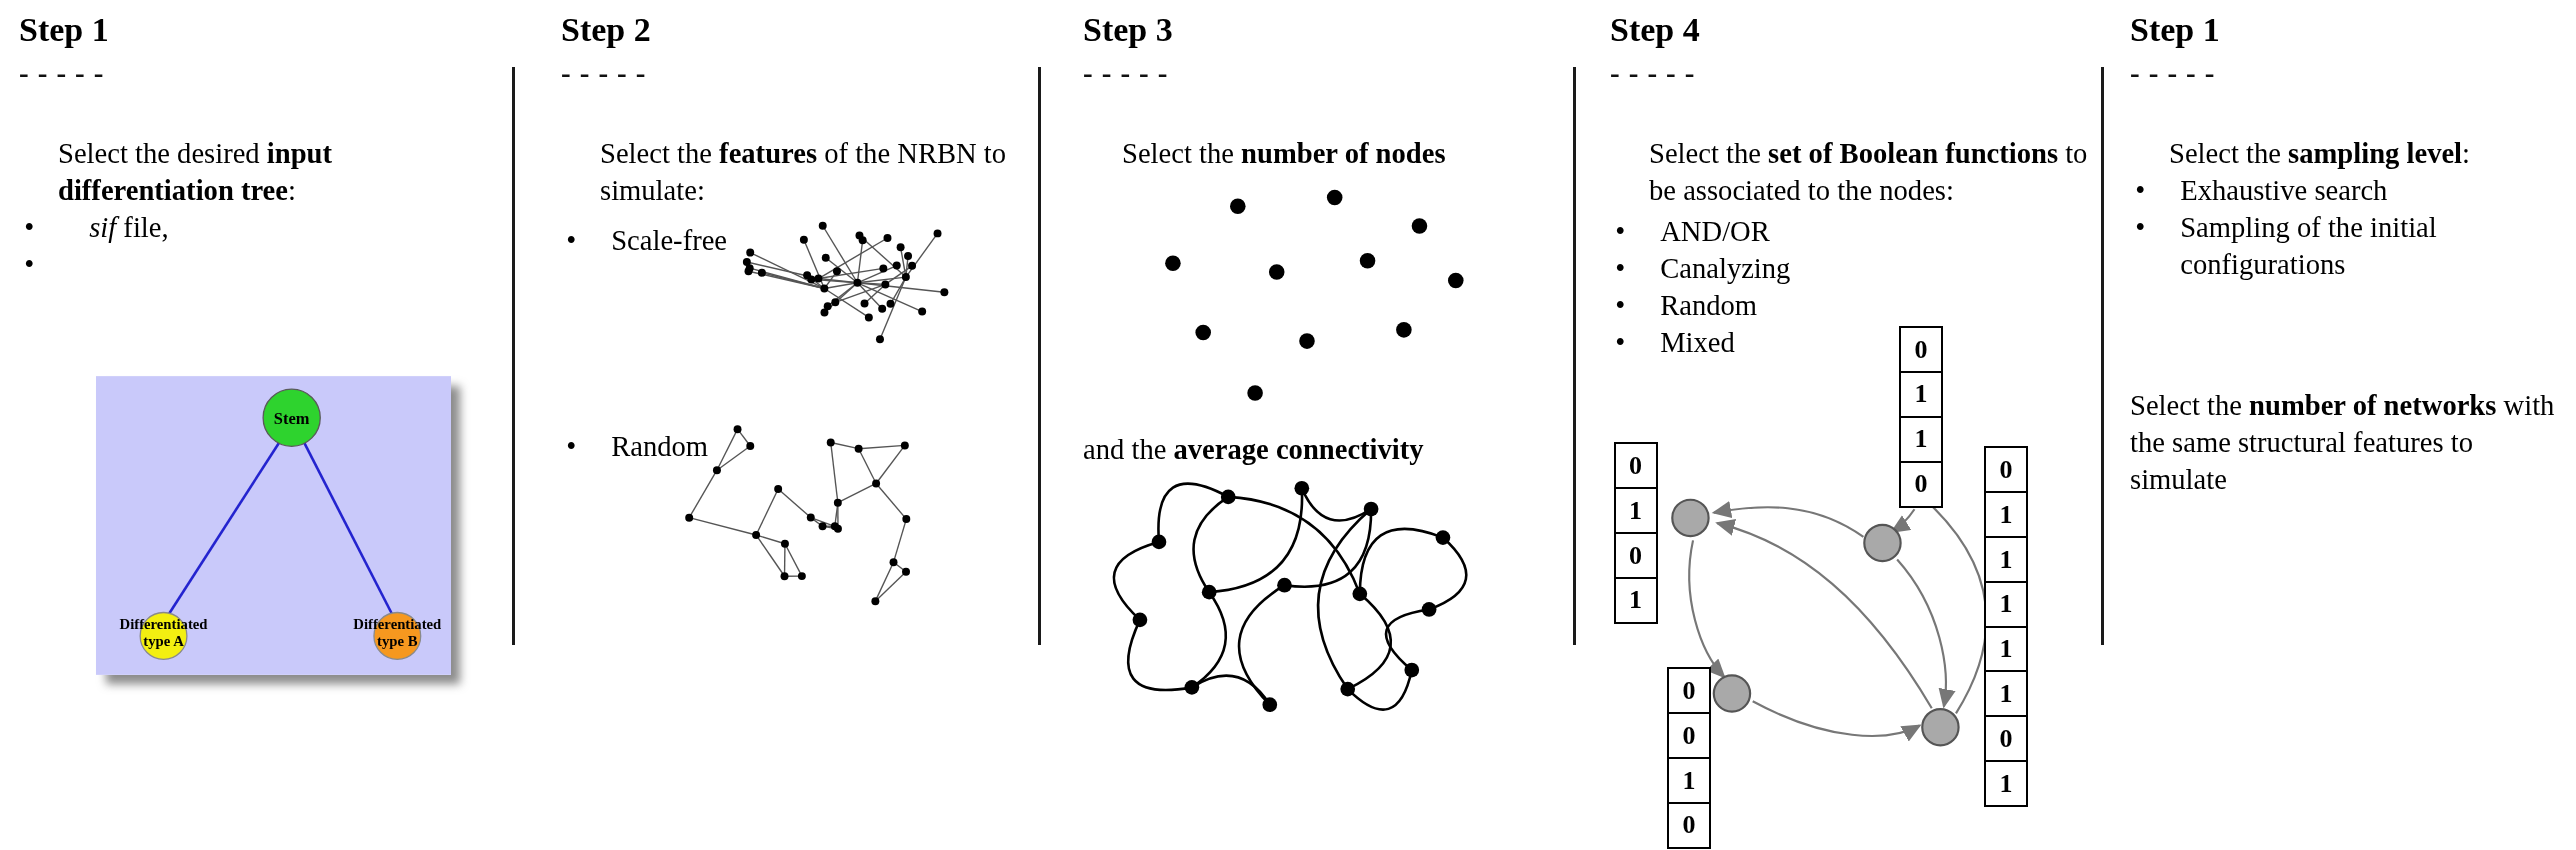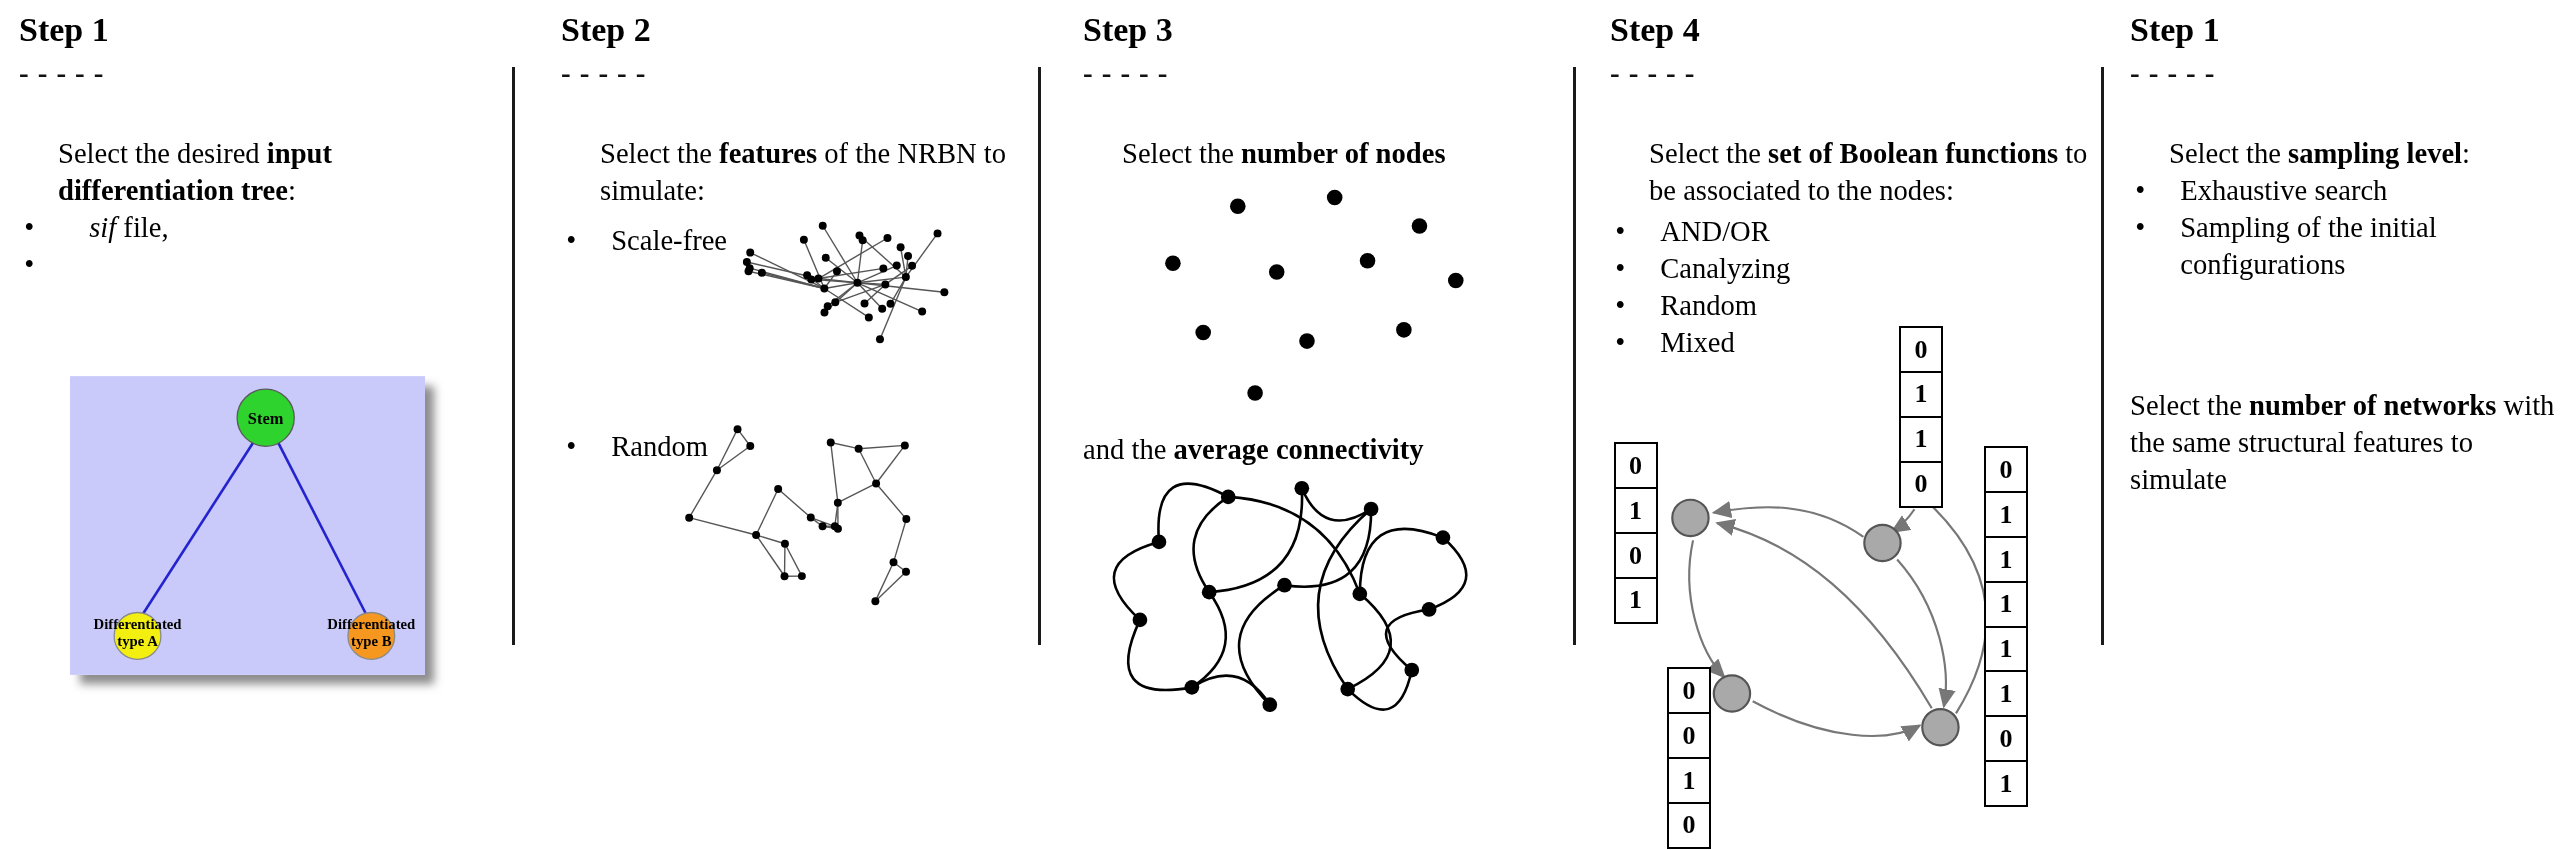--- a/index.html
+++ b/index.html
@@ -8,21 +8,21 @@
   .divider{position:absolute;top:67px;height:578px;width:2.6px;background:#1a1a1a;}
   .col{position:absolute;top:10.4px;}
   .title{font-size:34px;font-weight:bold;margin:0;line-height:40px;}
   .dashes{font-size:29px;font-weight:bold;margin-top:7px;letter-spacing:0.9px;color:#111;}
   .body{font-size:28.6px;line-height:37px;margin:0;}
   .mt{margin-top:45px;margin-left:39px;}
   .bul{display:flex;font-size:28.6px;line-height:37px;}
   .bul .mk{flex:0 0 45px;padding-left:5.2px;}
   .abs{position:absolute;}
   
-  .tree-box{position:absolute;left:51px;top:366px;width:355px;height:299px;
+  .tree-box{position:absolute;left:77px;top:366px;width:355px;height:299px;
             box-shadow:10.4px 10.4px 8.7px rgba(110,110,110,0.8);}
   
   .tcol{position:absolute;display:flex;flex-direction:column;}
   .cell{width:40px;height:43px;border:2.2px solid #000;margin-top:-2.2px;background:#fff;
         display:flex;align-items:center;justify-content:center;font-size:26px;font-weight:600;}
   .tcol .cell:first-child{margin-top:0;}
   .figsvg{position:absolute;}
   i{font-style:italic;margin-left:20px;}
   b{font-weight:bold;}
 </style>

